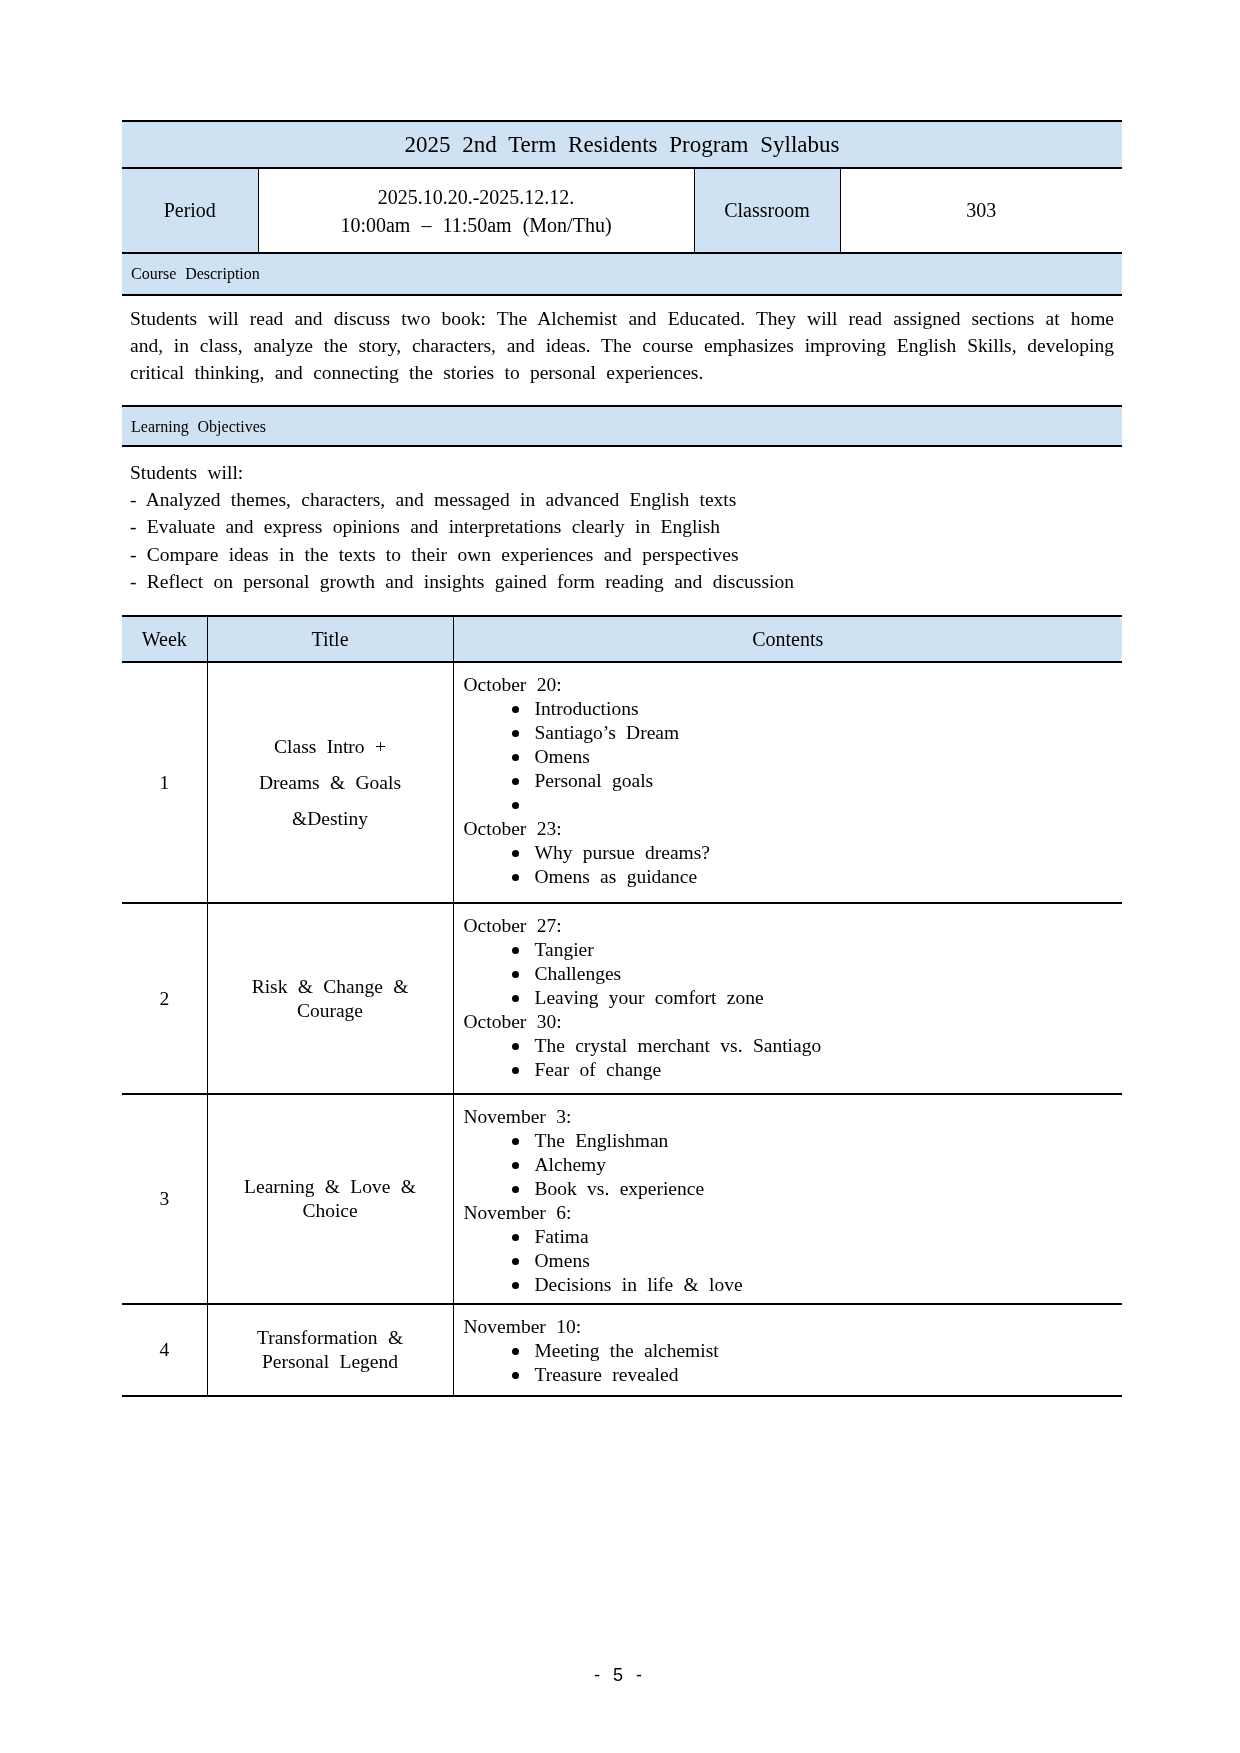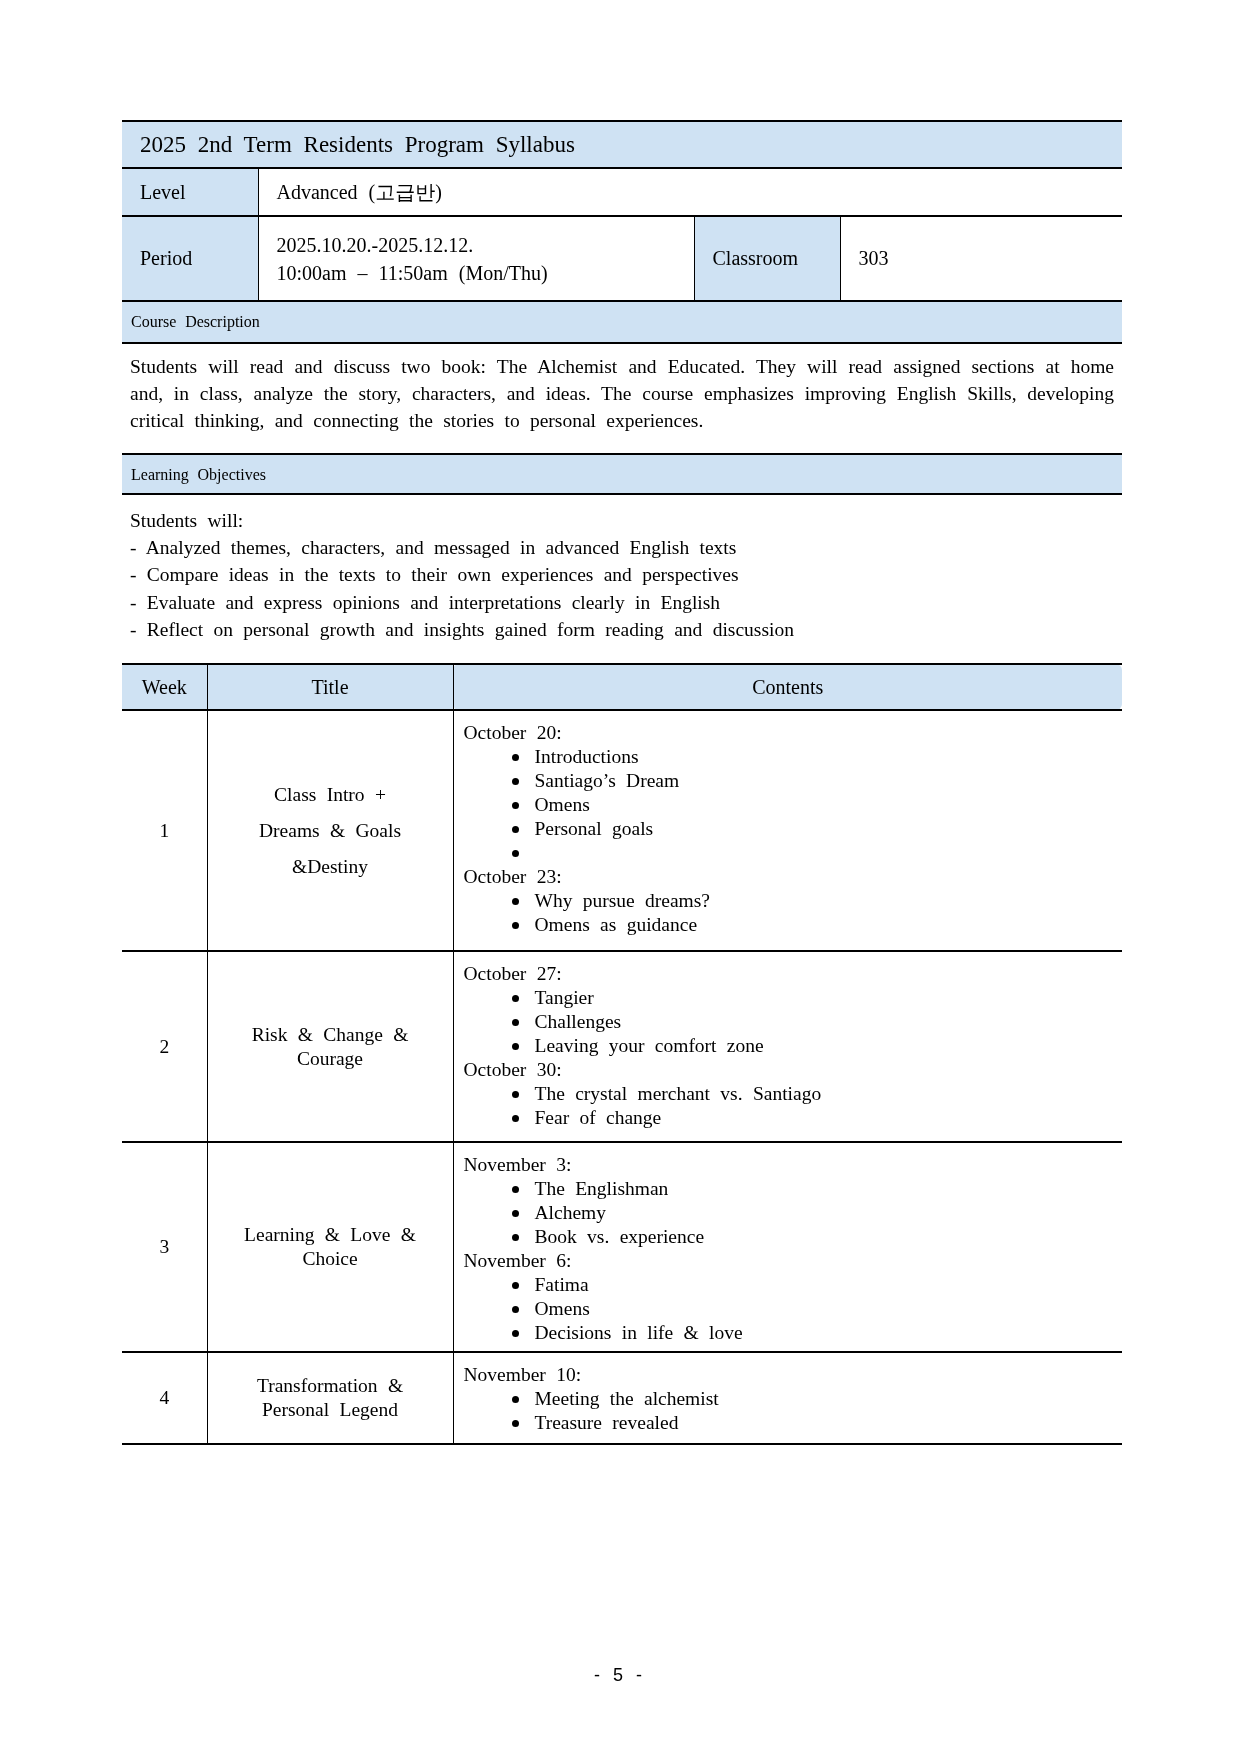--- a/index.html
+++ b/index.html
@@ -11,21 +11,21 @@
     overflow:hidden;
   }
   .doc { position:absolute; left:122px; top:120px; width:1000px; }
 
   
   table { border-collapse:collapse; table-layout:fixed; width:1000px; }
   .info-table { font-size:20px; word-spacing:0.30em; }
   .info-table td {
     border-top:2.4px solid var(--ink); border-bottom:2.4px solid var(--ink);
     border-left:1.6px solid var(--ink); border-right:1.6px solid var(--ink);
-    vertical-align:middle; padding:2px 18px;
+    text-align:center; vertical-align:middle; padding:2px 0;
   }
   .info-table td:first-child { border-left:none; }
   .info-table td:last-child  { border-right:none; }
   .blue { background:var(--accent); }
   .title-cell { font-size:23px; height:47px; }
   .row-level td { height:48px; }
   .row-period td { height:85px; }
   .row-materials td { height:90px; }
   .two-line div { line-height:28px; }
 
@@ -80,45 +80,41 @@
       <colgroup>
         <col style="width:136px">
           <col style="width:436px">
           <col style="width:146px">
           <col style="width:282px">
       </colgroup>
       <tbody>
         <tr>
           <td colspan="4" class="blue title-cell">2025 2nd Term Residents Program Syllabus</td>
         </tr>
-        <tr class="row-level">
-          <td class="blue">Level</td>
-          <td colspan="3">Advanced (고급반)</td>
-        </tr>
         <tr class="row-period">
           <td class="blue">Period</td>
           <td class="two-line">
             <div>2025.10.20.-2025.12.12.</div>
             <div>10:00am – 11:50am (Mon/Thu)</div>
           </td>
           <td class="blue">Classroom</td>
           <td>303</td>
         </tr>
       </tbody>
     </table>
 
     <div class="band">Course Description</div>
     <p class="para">Students will read and discuss two book: The Alchemist and Educated. They will read assigned sections at home and, in class, analyze the story, characters, and ideas. The course emphasizes improving English Skills, developing critical thinking, and connecting the stories to personal experiences.</p>
 
     <div class="band bt">Learning Objectives</div>
     <div class="objectives">
       <div>Students will:</div>
       <div>- Analyzed themes, characters, and messaged in advanced English texts</div>
+      <div>- Evaluate and express opinions and interpretations clearly in English</div>
       <div>- Compare ideas in the texts to their own experiences and perspectives</div>
-      <div>- Evaluate and express opinions and interpretations clearly in English</div>
       <div>- Reflect on personal growth and insights gained form reading and discussion</div>
     </div>
 
     <table class="week-table">
       <colgroup>
         <col style="width:85px">
           <col style="width:246px">
           <col style="width:669px">
       </colgroup>
       <thead>

